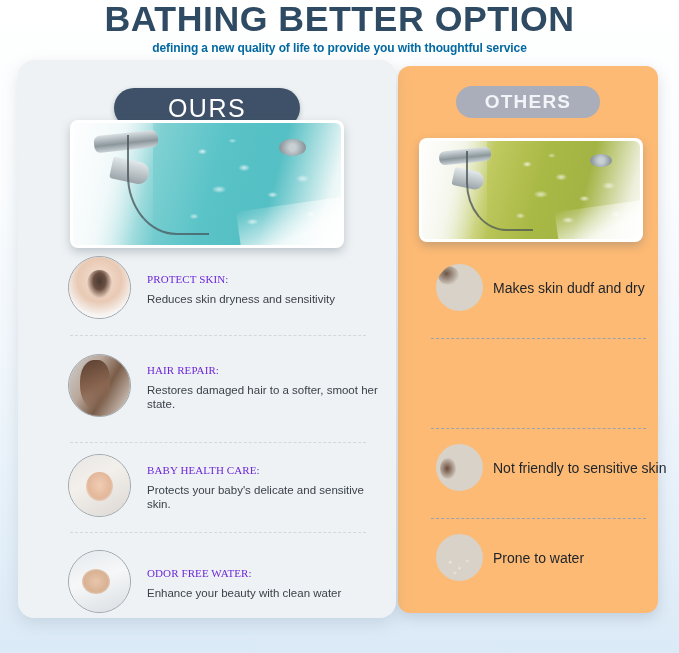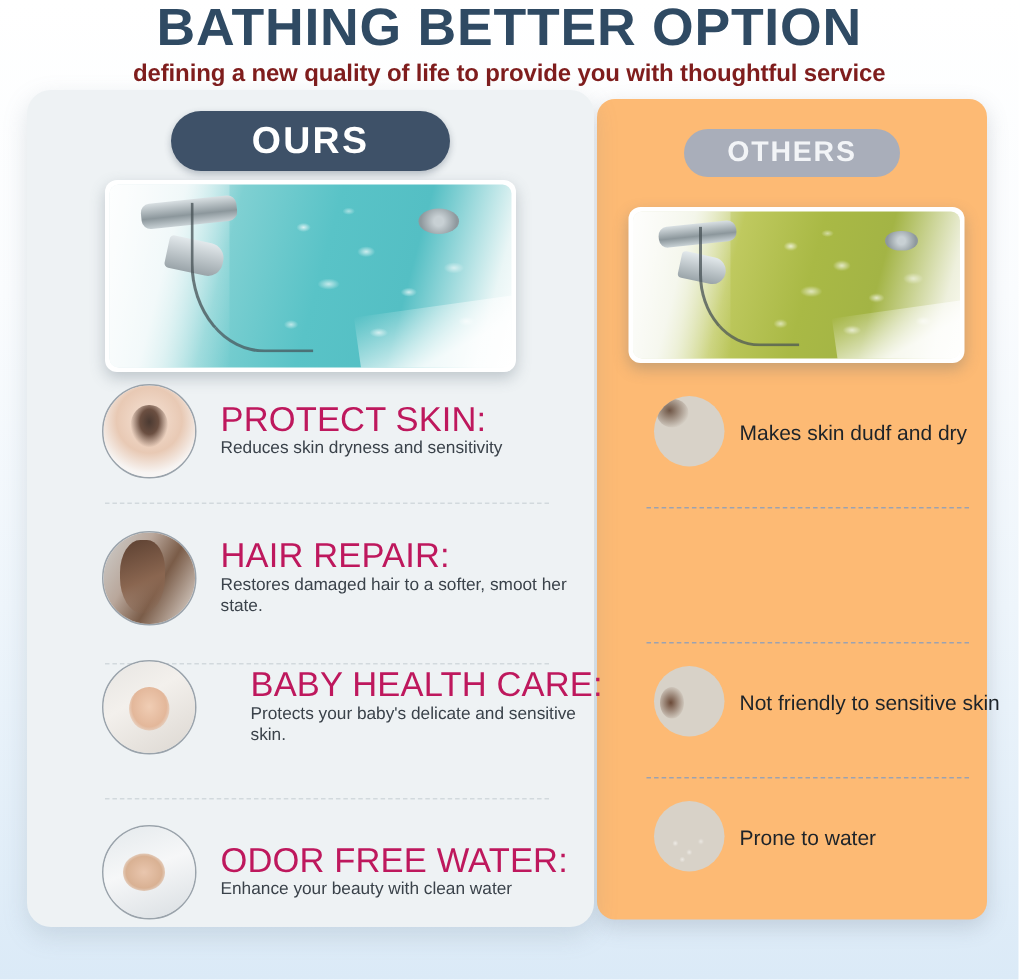--- a/index.html
+++ b/index.html
@@ -26,23 +26,23 @@
     font-size: 35px;
     font-weight: bold;
     letter-spacing: 0.5px;
     color: #2f4a63;
     line-height: 38px;
     margin: 0;
     transform: scaleX(1.02);
     white-space: nowrap;
   }
   .tagline {
-    font-size: 16px;
+    font-size: 12px;
     font-weight: bold;
-    color: #7f1d1d;
+    color: #0369a1;
     margin: 3px 0 0 0;
     letter-spacing: -0.1px;
     white-space: nowrap;
   }
 
   
   .panel-others {
     position: absolute;
     left: 398px;
     top: 66px;
@@ -60,28 +60,28 @@
     height: 558px;
     background: #eef2f4;
     border-radius: 16px;
     box-shadow: 0 6px 16px rgba(120,135,150,0.22);
   }
 
   
   .badge-ours {
     position: absolute;
     left: 96px;
-    top: 14px;
+    top: 28px;
     width: 186px;
     height: 40px;
     background: #3e5168;
     border-radius: 22px;
     color: #ffffff;
     font-size: 25px;
-    font-weight: bold;
+    font-weight: normal;
     letter-spacing: 1.5px;
     display: flex;
     align-items: center;
     justify-content: center;
     box-shadow: 0 2px 5px rgba(40,55,75,0.3);
   }
   .badge-others {
     position: absolute;
     left: 58px;
     top: 20px;
@@ -218,25 +218,26 @@
     background: #e6e8ea;
   }
   .avatar .ph {
     position: absolute;
     inset: 0;
   }
   .ftext {
     margin-left: 16px;
   }
   .fhead {
-    font-size: 23px;
-    color: #be185d;
+    font-size: 11px;
+    color: #6d28d9;
     letter-spacing: 0.1px;
     line-height: 20px;
     white-space: nowrap;
+    font-family: Liberation Serif, serif;
   }
   .fdesc {
     font-size: 11.5px;
     color: #3a424a;
     line-height: 14px;
     margin-top: 3px;
   }
   .divider {
     position: absolute;
     left: 52px;
@@ -411,21 +412,21 @@
     <div class="avatar">
       <div class="ph ph-hair"></div>
     </div>
     <div class="ftext">
       <div class="fhead">HAIR REPAIR:</div>
       <div class="fdesc">Restores damaged hair to a softer, smoot her state.</div>
     </div>
   </div>
   <div class="divider" style="top:382px;"></div>
 
-  <div class="feature" style="top:380px;gap:20px;">
+  <div class="feature" style="top:394px;">
     <div class="avatar">
       <div class="ph ph-baby"></div>
     </div>
     <div class="ftext">
       <div class="fhead">BABY HEALTH CARE:</div>
       <div class="fdesc">Protects your baby's delicate and sensitive skin.</div>
     </div>
   </div>
   <div class="divider" style="top:472px;"></div>
 

